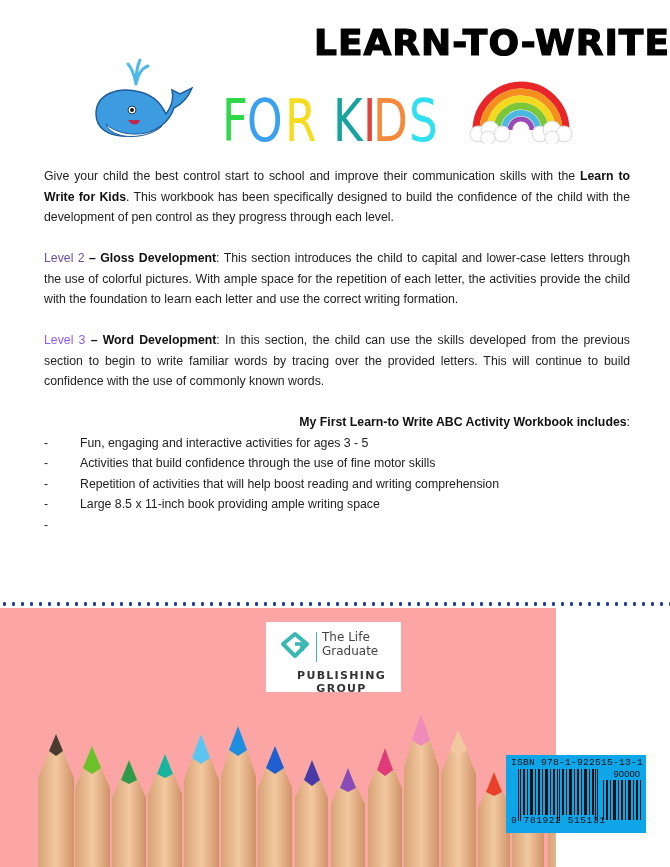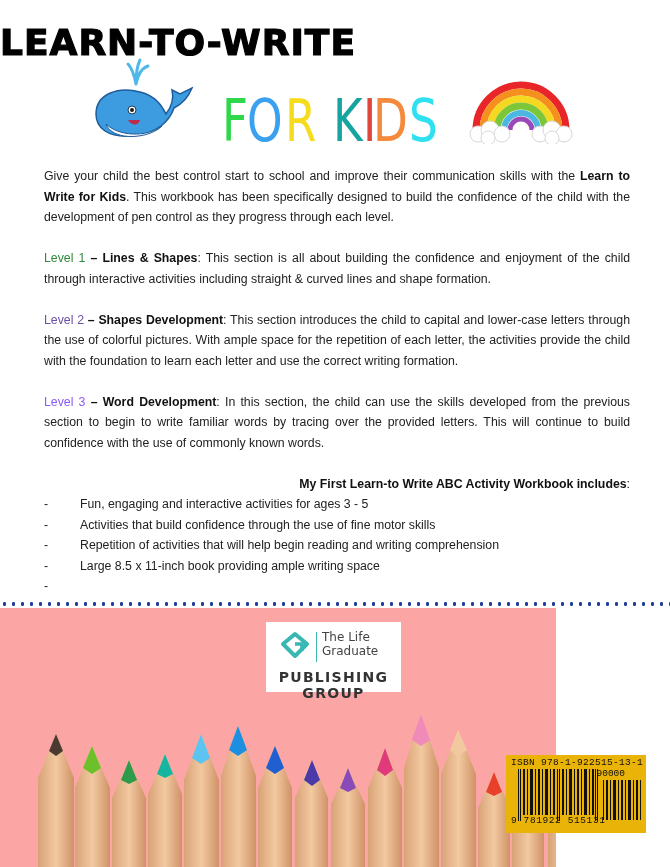--- a/index.html
+++ b/index.html
@@ -3,21 +3,21 @@
 <meta charset="utf-8">
 <style>
   * { box-sizing: border-box; margin: 0; padding: 0; }
   html, body { width: 670px; height: 867px; overflow: hidden; background: #ffffff; }
   body { position: relative; font-family: "Liberation Sans", sans-serif; color: #1e1e1e; }
 
   .page { position: absolute; left: 0; top: 0; width: 670px; height: 867px; }
 
   
   .title {
-    position: absolute; left: 0; top: 22px; width: 670px; text-align: left;
+    position: absolute; left: 0; top: 22px; width: 670px; text-align: right;
     font-family: "DejaVu Sans", sans-serif; font-weight: 900; font-size: 36px;
     letter-spacing: 1px; color: #000; -webkit-text-stroke: 1.2px #000;
   }
   .whale { position: absolute; left: 88px; top: 54px; width: 110px; height: 90px; }
   .rainbow { position: absolute; left: 466px; top: 80px; width: 110px; height: 64px; }
   .subtitle {
     position: absolute; left: 222px; top: 76px; height: 74px;
     display: flex; align-items: flex-end; gap: 2px;
     font-family: "DejaVu Sans", sans-serif; font-size: 58px; font-weight: 400; line-height: 1;
   }
@@ -52,36 +52,36 @@
   .logo-box {
     position: absolute; left: 266px; top: 14px; width: 135px; height: 70px; background: #fff;
   }
   .logo-mark { position: absolute; left: 14px; top: 9px; width: 30px; height: 30px; }
   .logo-divider { position: absolute; left: 50px; top: 10px; width: 1px; height: 30px; background: #38b7b3; }
   .logo-name {
     position: absolute; left: 56px; top: 8px; font-size: 12px; line-height: 14px; color: #444;
     font-family: "DejaVu Sans", sans-serif;
   }
   .logo-sub {
-    position: absolute; left: 0; top: 47px; width: 135px; text-align: center;
-    font-size: 14px; font-weight: 700; letter-spacing: 1.3px; color: #333;
+    position: absolute; left: 8px; top: 47px; width: 135px; text-align: center;
+    font-size: 11px; font-weight: 700; letter-spacing: 1.3px; color: #333;
     font-family: "DejaVu Sans", sans-serif;
   }
 
   .pencils { position: absolute; left: 0; top: 0; width: 670px; height: 259px; }
 
   .barcode {
-    position: absolute; left: 506px; top: 755px; width: 140px; height: 78px; background: #eab308;
+    position: absolute; left: 506px; top: 755px; width: 140px; height: 78px; background: #0ea5e9;
   }
   .isbn-text {
     position: absolute; left: 5px; top: 2px; font-family: "Liberation Mono", monospace;
     font-size: 9.5px; letter-spacing: 0.3px; color: #111; white-space: nowrap;
   }
   .price-text {
-    position: absolute; right: 21px; top: 13px; font-family: Liberation Mono, monospace;
+    position: absolute; right: 6px; top: 13px; font-family: Liberation Sans, sans-serif;
     font-size: 9.5px; color: #111;
   }
   .ean-text {
     position: absolute; left: 5px; top: 60px; font-family: "Liberation Mono", monospace;
     font-size: 9.5px; letter-spacing: 0.6px; color: #111; white-space: nowrap;
   }
   .bars-main { position: absolute; left: 12px; top: 14px; width: 80px; height: 52px; }
   .bars-addon { position: absolute; left: 97px; top: 25px; width: 38px; height: 40px; }
 </style>
 </head>
@@ -127,47 +127,44 @@
         <circle cx="98" cy="54" r="8"></circle>
         <circle cx="86" cy="58" r="7"></circle>
     </g>
   </svg>
 
   <div class="content">
     <p>
       <span>Give your child the best control start to school and improve their communication skills with the </span><b>Learn to Write for Kids</b><span>. This workbook has been specifically designed to build the confidence of the child with the development of pen control as they progress through each level.</span>
     </p>
 
+
     <p>
-      <span class="lvl1">Level 1</span> <b>– Lines &amp; Shapes</b><span>: This section is all about building the confidence and enjoyment of the child through interactive activities including straight &amp; curved lines and shape formation.</span>
-    </p>
-
-    <p>
-      <span class="lvl2">Level 2</span> <b>– Shapes Development</b><span>: This section introduces the child to capital and lower-case letters through the use of colorful pictures. With ample space for the repetition of each letter, the activities provide the child with the foundation to learn each letter and use the correct writing formation.</span>
+      <span class="lvl2">Level 2</span> <b>– Gloss Development</b><span>: This section introduces the child to capital and lower-case letters through the use of colorful pictures. With ample space for the repetition of each letter, the activities provide the child with the foundation to learn each letter and use the correct writing formation.</span>
     </p>
 
     <p>
       <span class="lvl3">Level 3</span> <b>– Word Development</b><span>: In this section, the child can use the skills developed from the previous section to begin to write familiar words by tracing over the provided letters. This will continue to build confidence with the use of commonly known words.</span>
     </p>
 
     <div class="includes-head">
       <span>My First Learn-to Write ABC Activity Workbook includes</span><span style="font-weight:400">:</span>
     </div>
     <ul class="bullets">
       <li>
           <span class="dash">-</span>
           <span>Fun, engaging and interactive activities for ages 3 - 5</span>
         </li>
       <li>
           <span class="dash">-</span>
           <span>Activities that build confidence through the use of fine motor skills</span>
         </li>
       <li>
           <span class="dash">-</span>
-          <span>Repetition of activities that will help begin reading and writing comprehension</span>
+          <span>Repetition of activities that will help boost reading and writing comprehension</span>
         </li>
       <li>
           <span class="dash">-</span>
           <span>Large 8.5 x 11-inch book providing ample writing space</span>
         </li>
       <li>
           <span class="dash">-</span>
         </li>
     </ul>
   </div>

